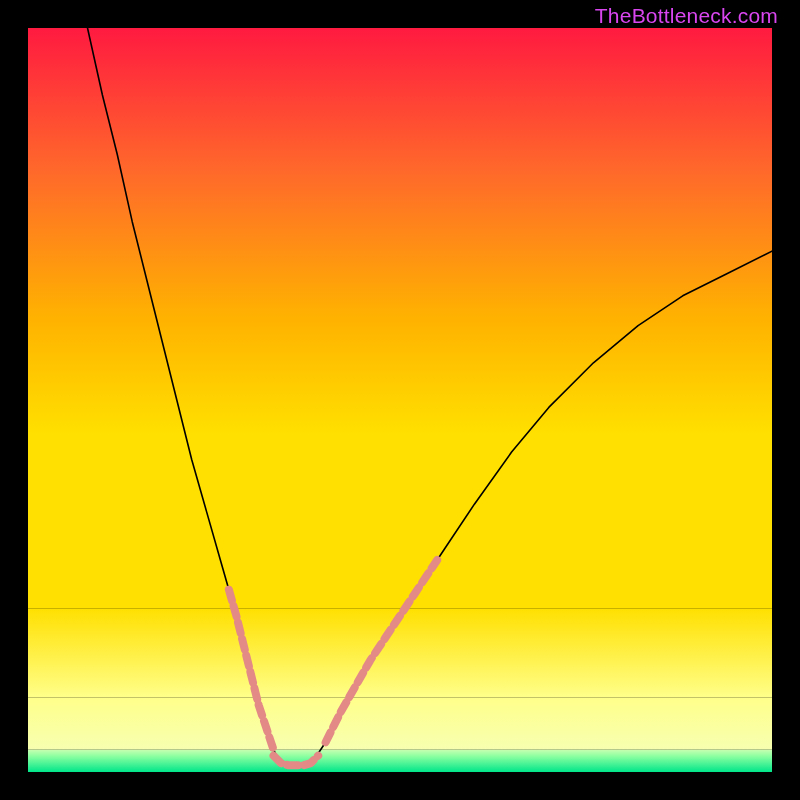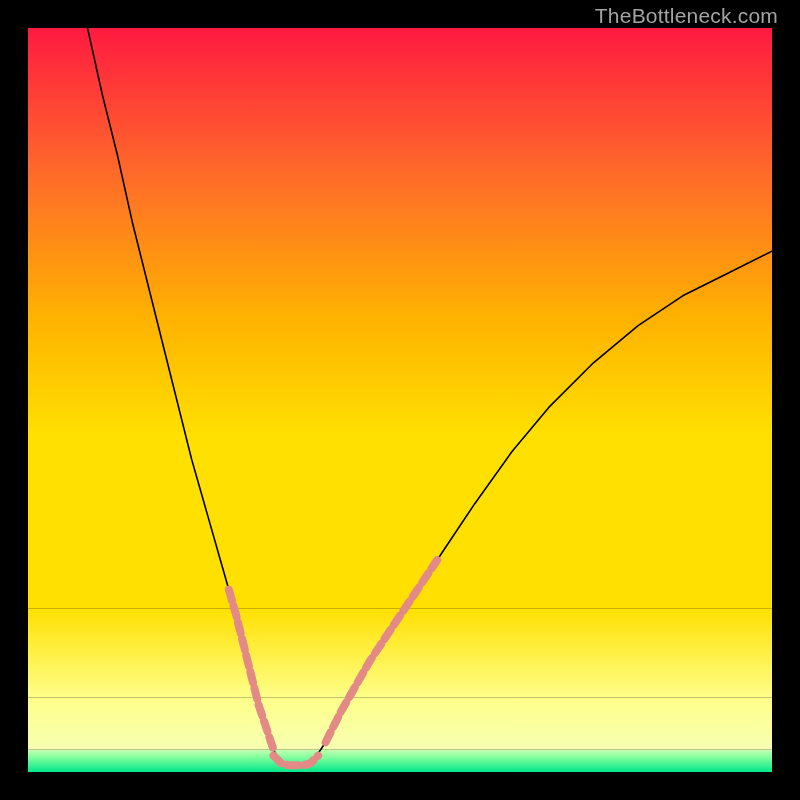--- a/index.html
+++ b/index.html
@@ -26,21 +26,21 @@
   }
   .plot svg {
     display: block;
     width: 744px;
     height: 744px;
   }
   .watermark {
     position: absolute;
     top: 4px;
     right: 22px;
-    color: #a3a3a3;
+    color: #d946ef;
     font-size: 21px;
     font-weight: 400;
     letter-spacing: 0.2px;
     user-select: none;
   }
 </style>
 </head>
 <body>
 
 <div class="frame">

